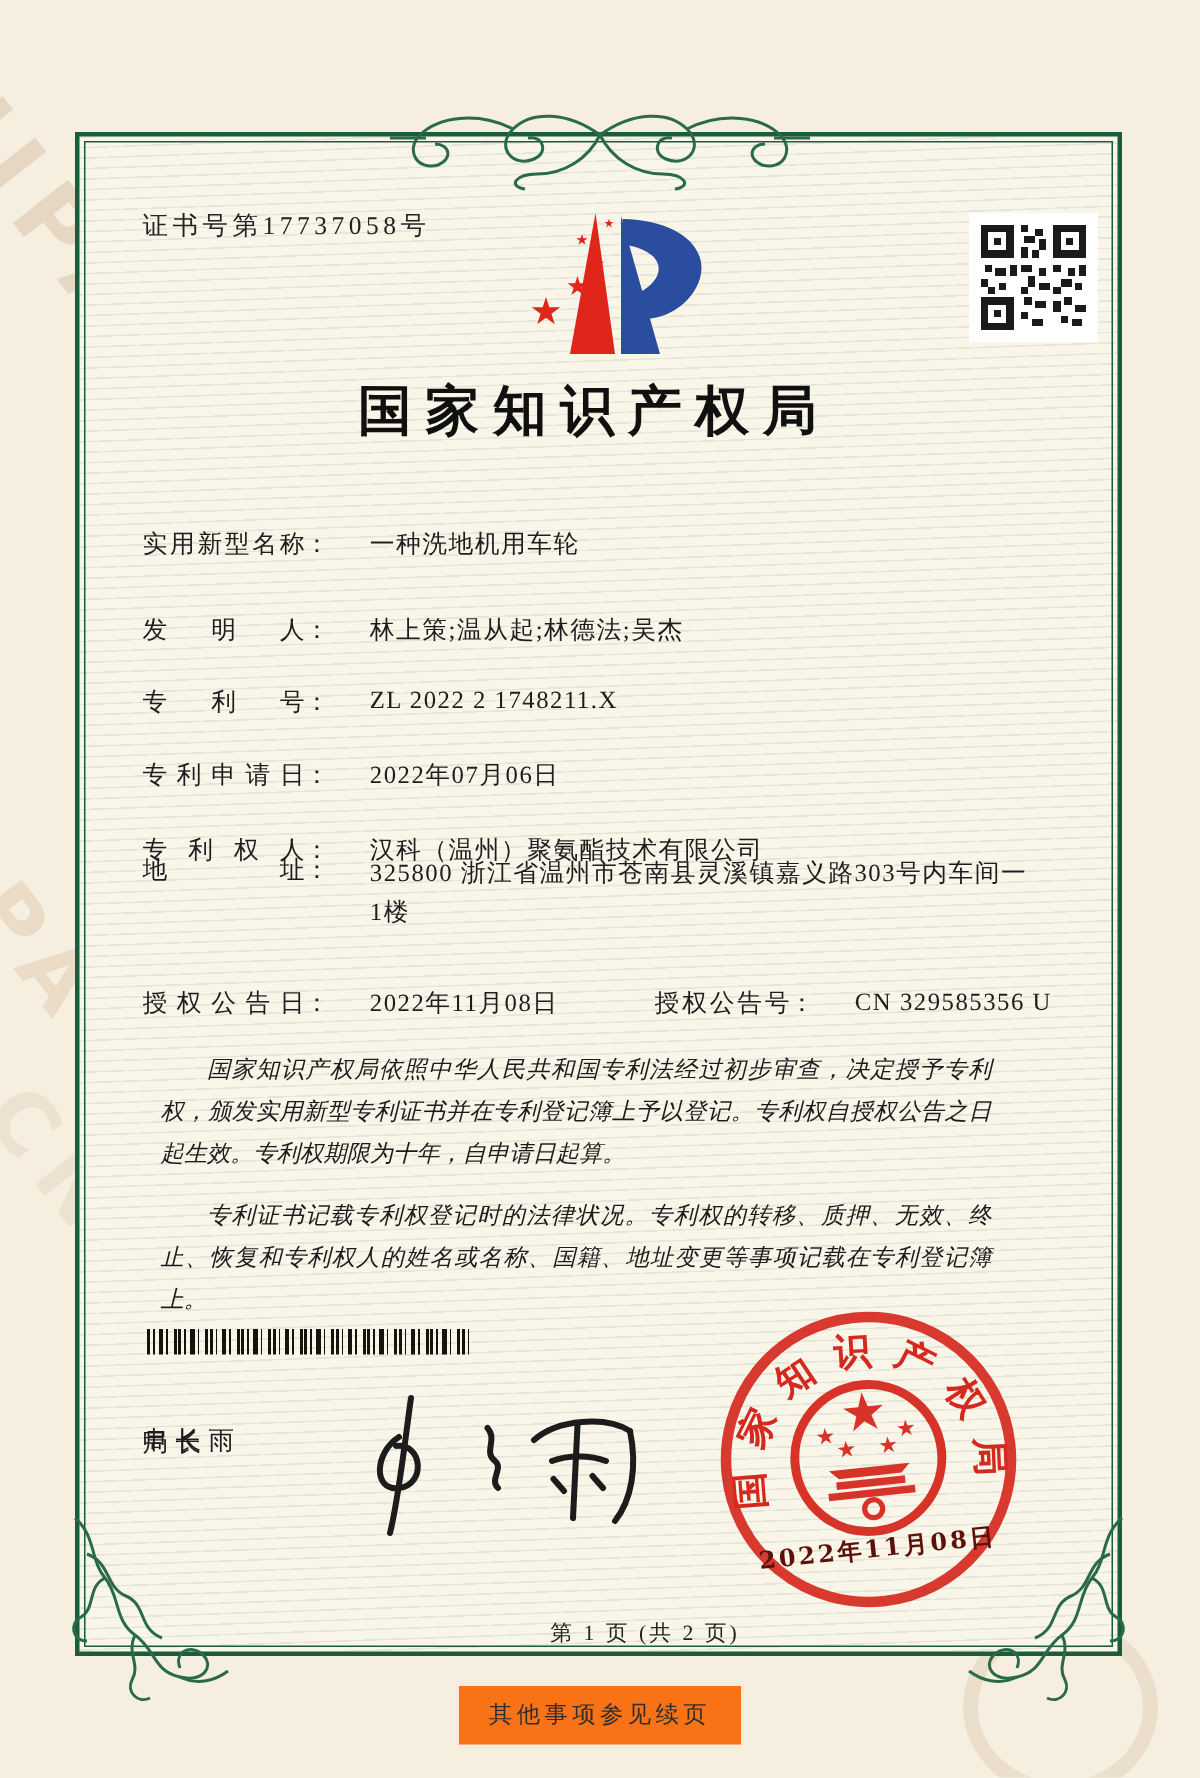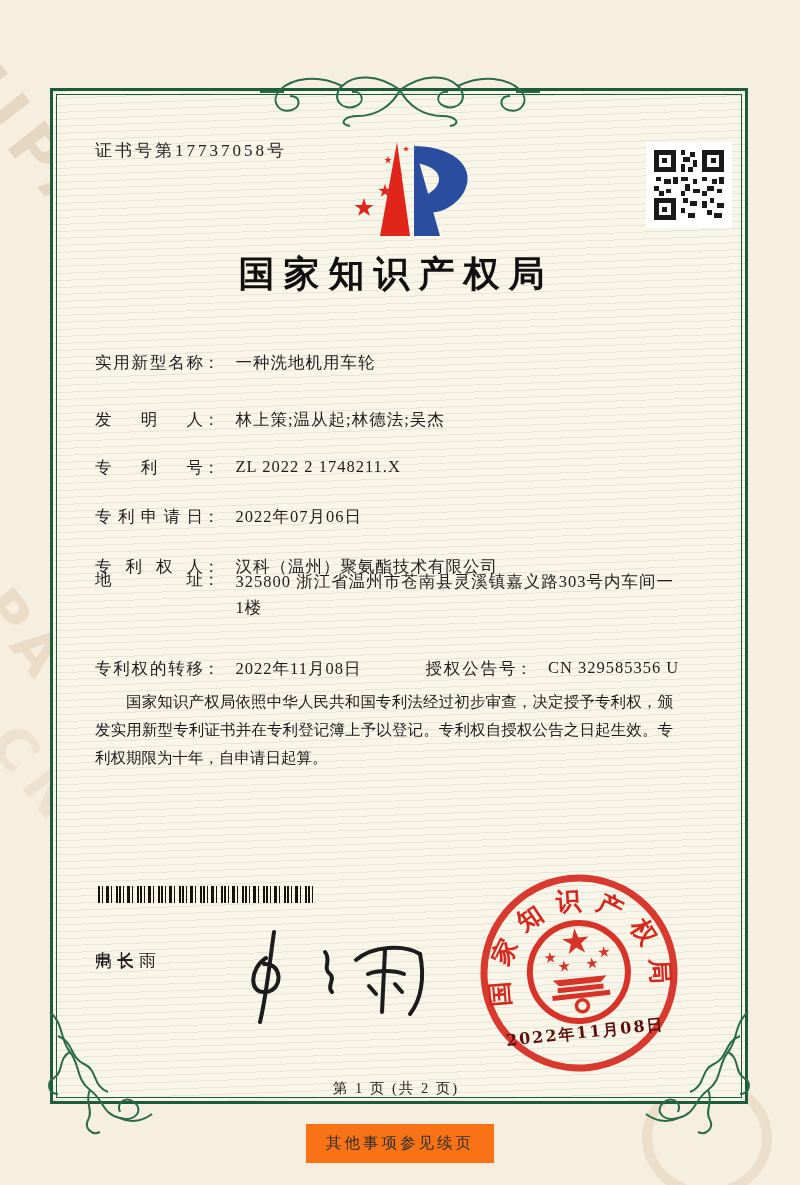--- a/index.html
+++ b/index.html
@@ -46,51 +46,51 @@
     font-size:36px;font-weight:bold;letter-spacing:9px;color:#101010;
   }
   
   .fields{position:absolute;left:95px;top:0;width:600px;font-size:16.5px;}
   .frow{position:absolute;left:0;white-space:nowrap;}
   .flabel{
     display:inline-block;width:108px;text-align:justify;text-align-last:justify;
     vertical-align:top;letter-spacing:0;
   }
   .fcolon{display:inline-block;vertical-align:top;}
-  .fvalue{display:inline-block;margin-left:16px;vertical-align:top;letter-spacing:1px;}
+  .fvalue{display:inline-block;margin-left:27px;vertical-align:top;letter-spacing:1px;}
   .frow.wrap{white-space:normal;}
   .frow.wrap .fvalue{width:440px;line-height:1.55;}
   .fpair2{display:inline-block;margin-left:64px;}
   .fpair2 .flabel{width:90px;}
   
   .body-text{
     position:absolute;left:95px;top:688px;width:578px;
     font-size:15.5px;line-height:1.82;color:#1b1b1b;text-align:justify;
   }
-  .body-text p{margin:0;text-indent:2em;}
+  .body-text p{margin:12px;text-indent:2em;font-style:italic;}
   
   .barcode{
     position:absolute;left:98px;top:886px;width:218px;height:17px;
     background:repeating-linear-gradient(90deg,
       #14140f 0 2px, transparent 2px 4px,
       #14140f 4px 5px, transparent 5px 8px,
       #14140f 8px 11px, transparent 11px 13px,
       #14140f 13px 14px, transparent 14px 18px,
       #14140f 18px 20px, transparent 20px 21px);
   }
   
   .director-title{position:absolute;left:95px;top:950px;font-size:17px;letter-spacing:5px;text-align:center;}
   .director-name{position:absolute;left:95px;top:949px;font-size:17px;letter-spacing:5px;}
   .signature{position:absolute;left:222px;top:918px;width:210px;height:112px;}
   
   .seal{position:absolute;left:476px;top:870px;width:206px;height:206px;transform:rotate(-6deg);}
   
   .page-info{
     position:absolute;left:50px;top:1079px;width:692px;text-align:center;
-    font-size:14.5px;letter-spacing:2px;color:#222;
+    font-size:14.5px;letter-spacing:2px;color:#222;padding-left:34px;
   }
   .continuation{
     position:absolute;left:50%;top:1124px;transform:translateX(-50%);
     background:#f97316;padding:9px 20px;font-size:15.5px;letter-spacing:3px;color:#2e2e2e;
     box-shadow:0 0 4px rgba(0,0,0,0.04);
   }
 </style>
 </head>
 <body>
 
@@ -181,26 +181,27 @@
   <div class="frow" style="top:506px;">
     <span class="flabel">专利申请日</span><span class="fcolon">：</span><span class="fvalue">2022年07月06日</span>
   </div>
   <div class="frow" style="top:556px;">
     <span class="flabel">专利权人</span><span class="fcolon">：</span><span class="fvalue">汉科（温州）聚氨酯技术有限公司</span>
   </div>
   <div class="frow wrap" style="top:569px;">
     <span class="flabel">地址</span><span class="fcolon">：</span><span class="fvalue">325800 浙江省温州市苍南县灵溪镇嘉义路303号内车间一1楼</span>
   </div>
   <div class="frow" style="top:658px;">
-    <span class="flabel">专利权的转移</span><span class="fcolon">：</span><span class="fvalue">2022年11月08日</span><span class="fpair2"><span class="flabel">授权公告号</span><span class="fcolon">：</span><span class="fvalue">CN 329585356 U</span></span>
+    <span class="flabel">授权公告日</span><span class="fcolon">：</span><span class="fvalue">2022年11月08日</span><span class="fpair2"><span class="flabel">授权公告号</span><span class="fcolon">：</span><span class="fvalue">CN 329585356 U</span></span>
   </div>
 </div>
 
 <div class="body-text">
   <p>国家知识产权局依照中华人民共和国专利法经过初步审查，决定授予专利权，颁发实用新型专利证书并在专利登记簿上予以登记。专利权自授权公告之日起生效。专利权期限为十年，自申请日起算。</p>
+  <p>专利证书记载专利权登记时的法律状况。专利权的转移、质押、无效、终止、恢复和专利权人的姓名或名称、国籍、地址变更等事项记载在专利登记簿上。</p>
 </div>
 
 <div class="barcode"></div>
 
 <div class="director-title">局长</div>
 <div class="director-name">申长雨</div>
 <svg class="signature" viewBox="0 0 210 112">
   <g fill="none" stroke="#1c1c1c" stroke-width="4" stroke-linecap="round">
     <path d="M44,40 C28,50 26,76 44,74 C62,72 60,44 42,46"></path>
     <path d="M52,14 C48,42 44,80 38,104"></path>

